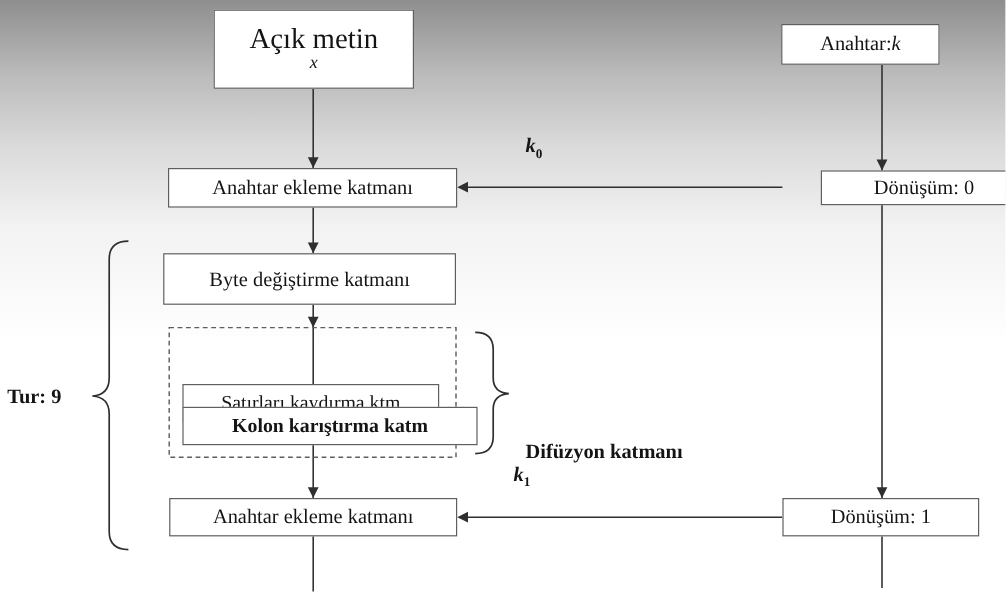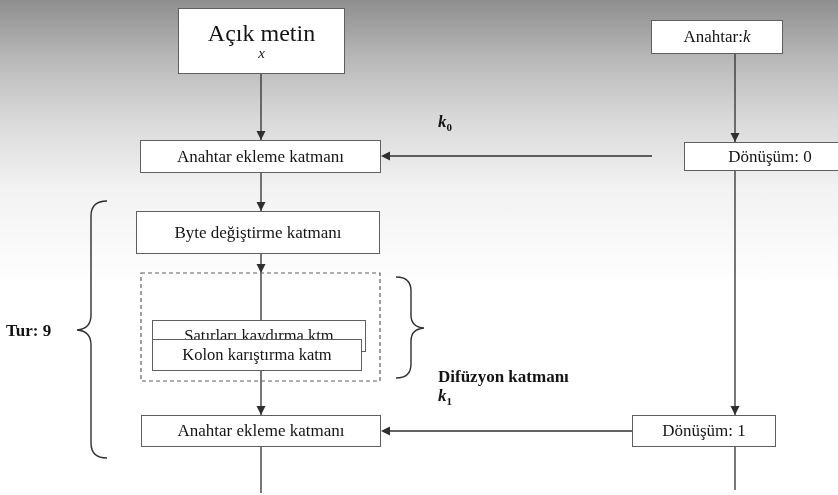--- a/index.html
+++ b/index.html
@@ -79,41 +79,41 @@
   </div>
 
   <div class="box" style="left:136px;top:211px;width:244px;height:43px;">
     <span>Byte değiştirme katmanı</span>
   </div>
 
   <div class="box" style="left:152px;top:284px;width:214px;height:32px;font-size:16.5px;margin-top:36px;">
     <span>Satırları kaydırma ktm</span>
   </div>
 
-  <div class="box" style="left:152px;top:339px;width:210px;height:32px;font-size:16.5px;">
+  <div class="box" style="left:152px;top:339px;width:246px;height:32px;font-size:16.5px;font-weight:bold;">
     <span>Kolon karıştırma katm</span>
   </div>
 
   <div class="box" style="left:141px;top:415px;width:240px;height:32px;">
     <span>Anahtar ekleme katmanı</span>
   </div>
 
   <div class="box" style="left:684px;top:142px;width:172px;height:29px;">
     <span>Dönüşüm: 0</span>
   </div>
 
-  <div class="box" style="left:632px;top:415px;width:144px;height:32px;">
+  <div class="box" style="left:652px;top:415px;width:164px;height:32px;">
     <span>Dönüşüm: 1</span>
   </div>
 
   <div class="lbl" style="left:6px;top:321px;">Tur: 9</div>
 
   <div class="lbl" style="left:438px;top:319px;margin-top:48px;">Difüzyon katmanı</div>
 
   <div class="lbl" style="left:438px;top:112px;">
     <span class="ital">k</span><sub>0</sub>
   </div>
 
-  <div class="lbl" style="left:438px;top:386px;">
+  <div class="lbl" style="left:428px;top:386px;">
     <span class="ital">k</span><sub>1</sub>
   </div>
 
 </div>
 
 </body></html>

